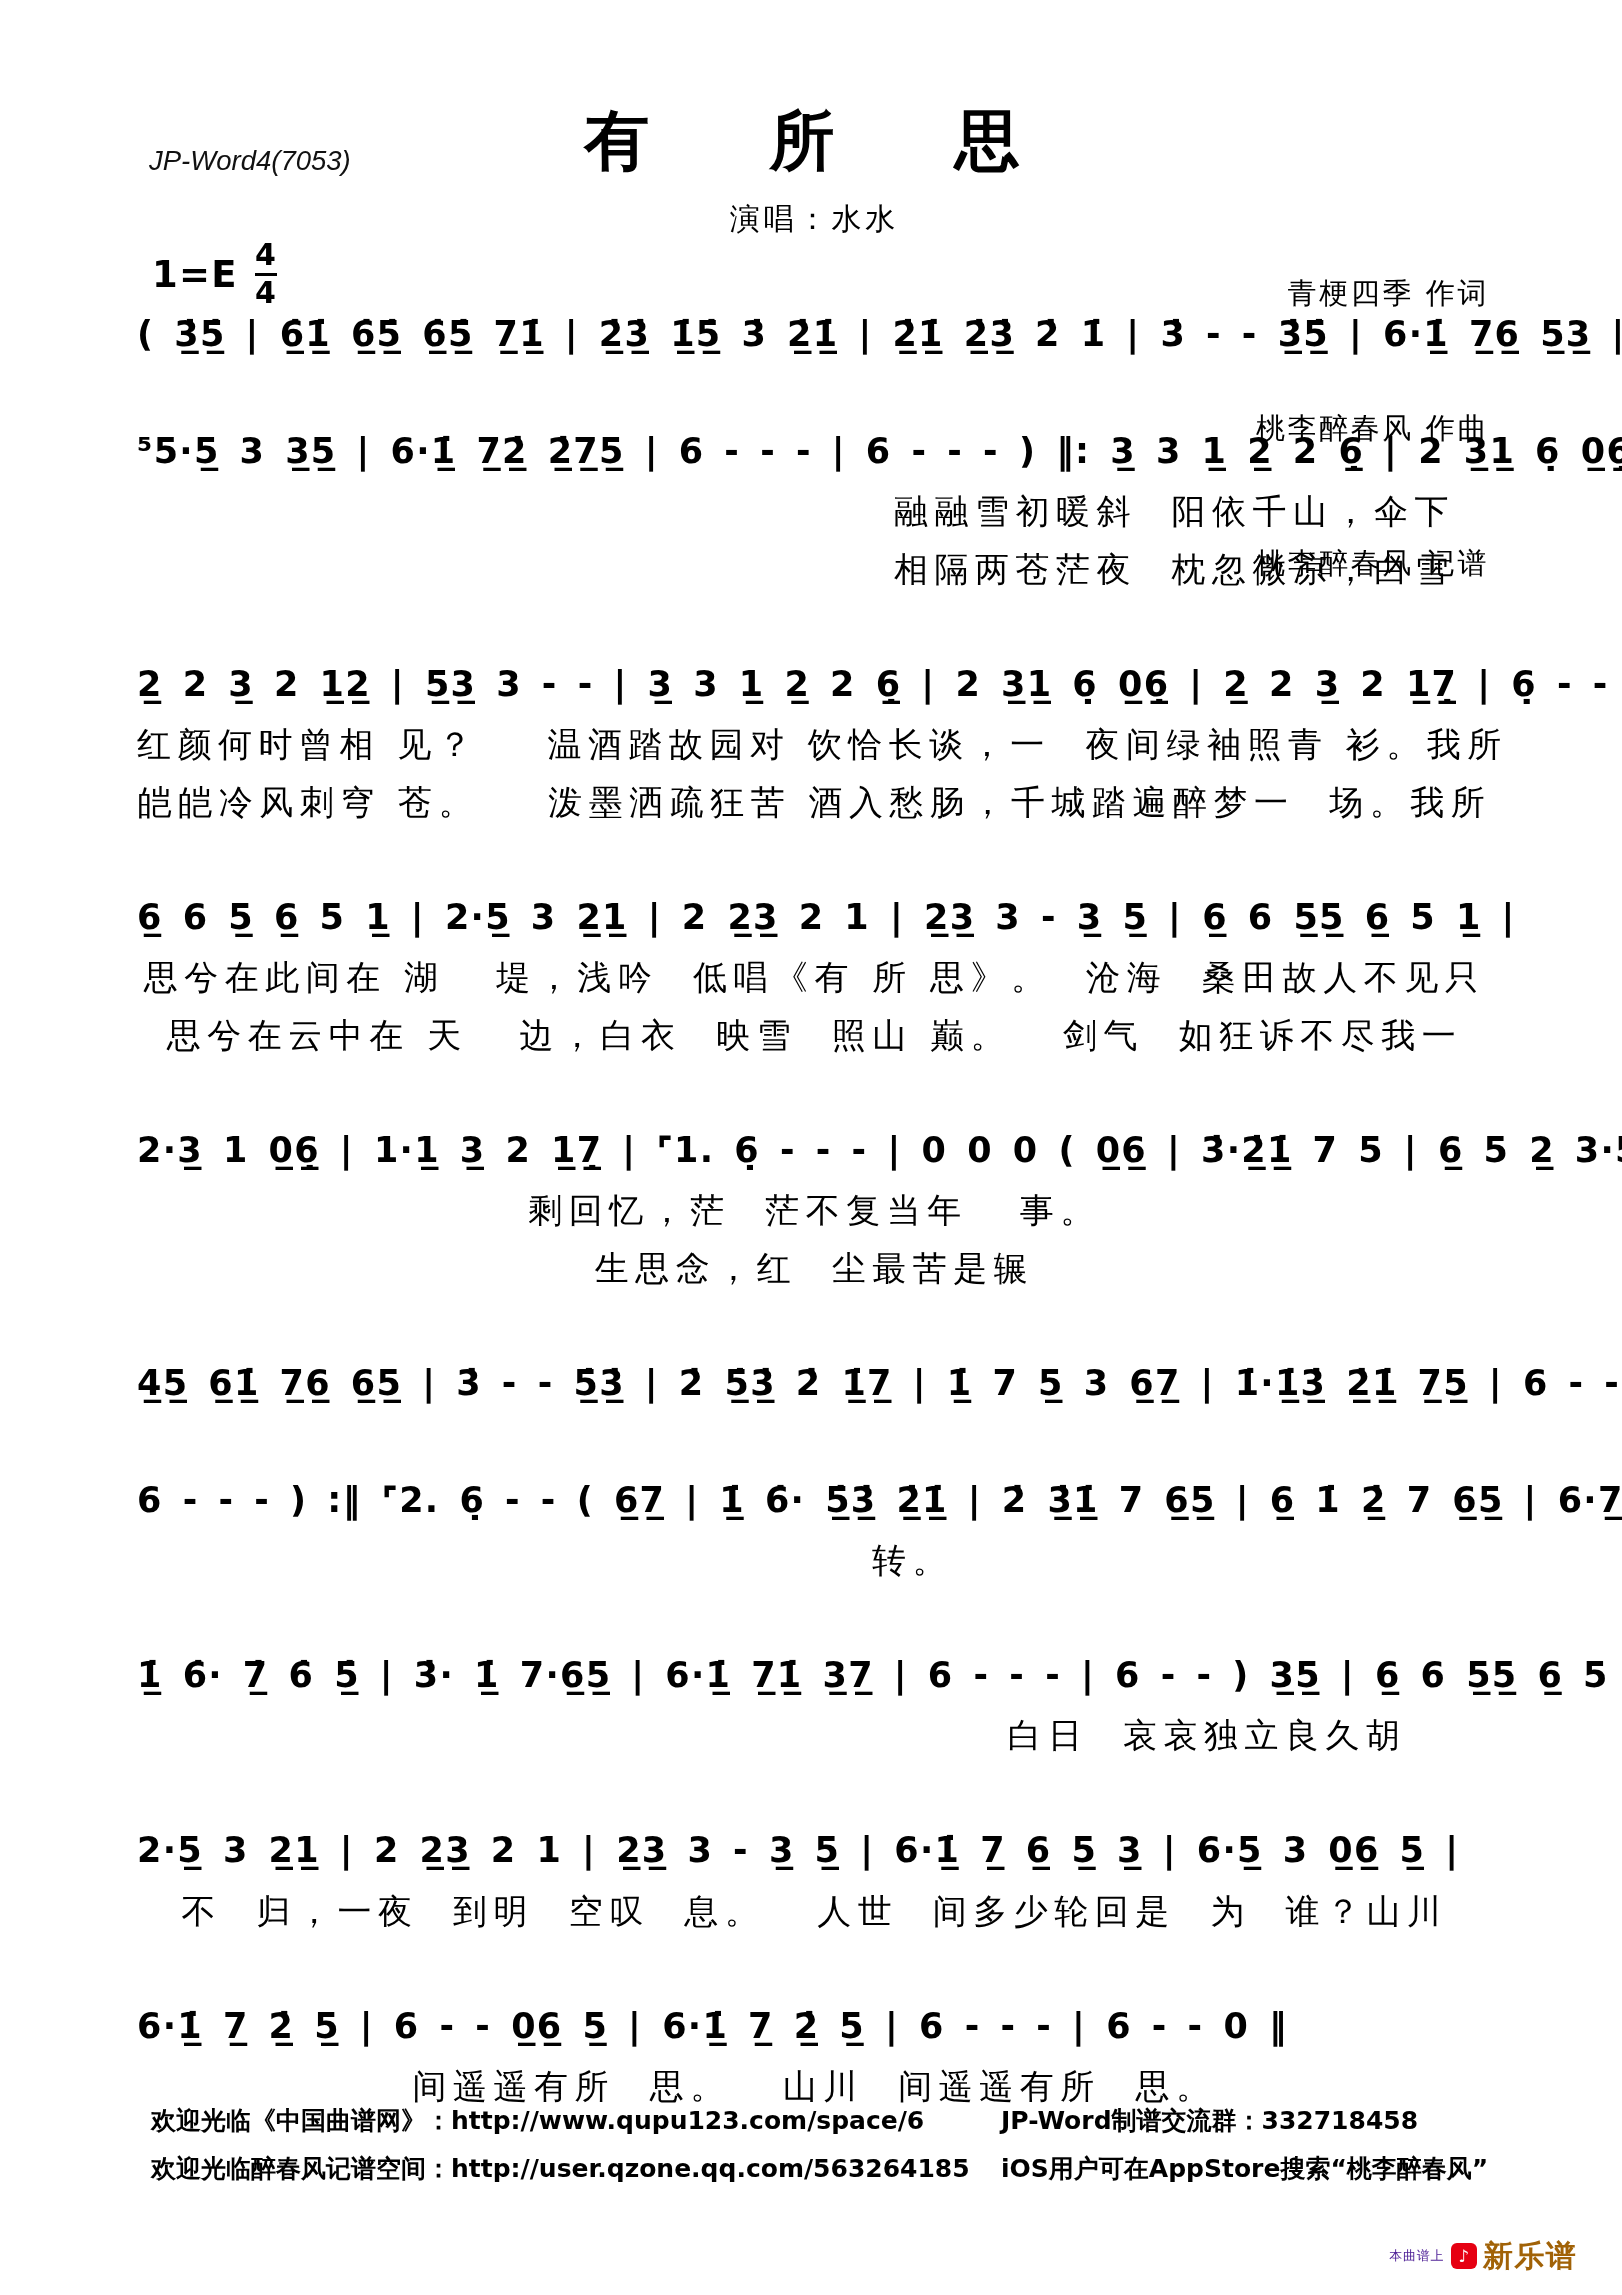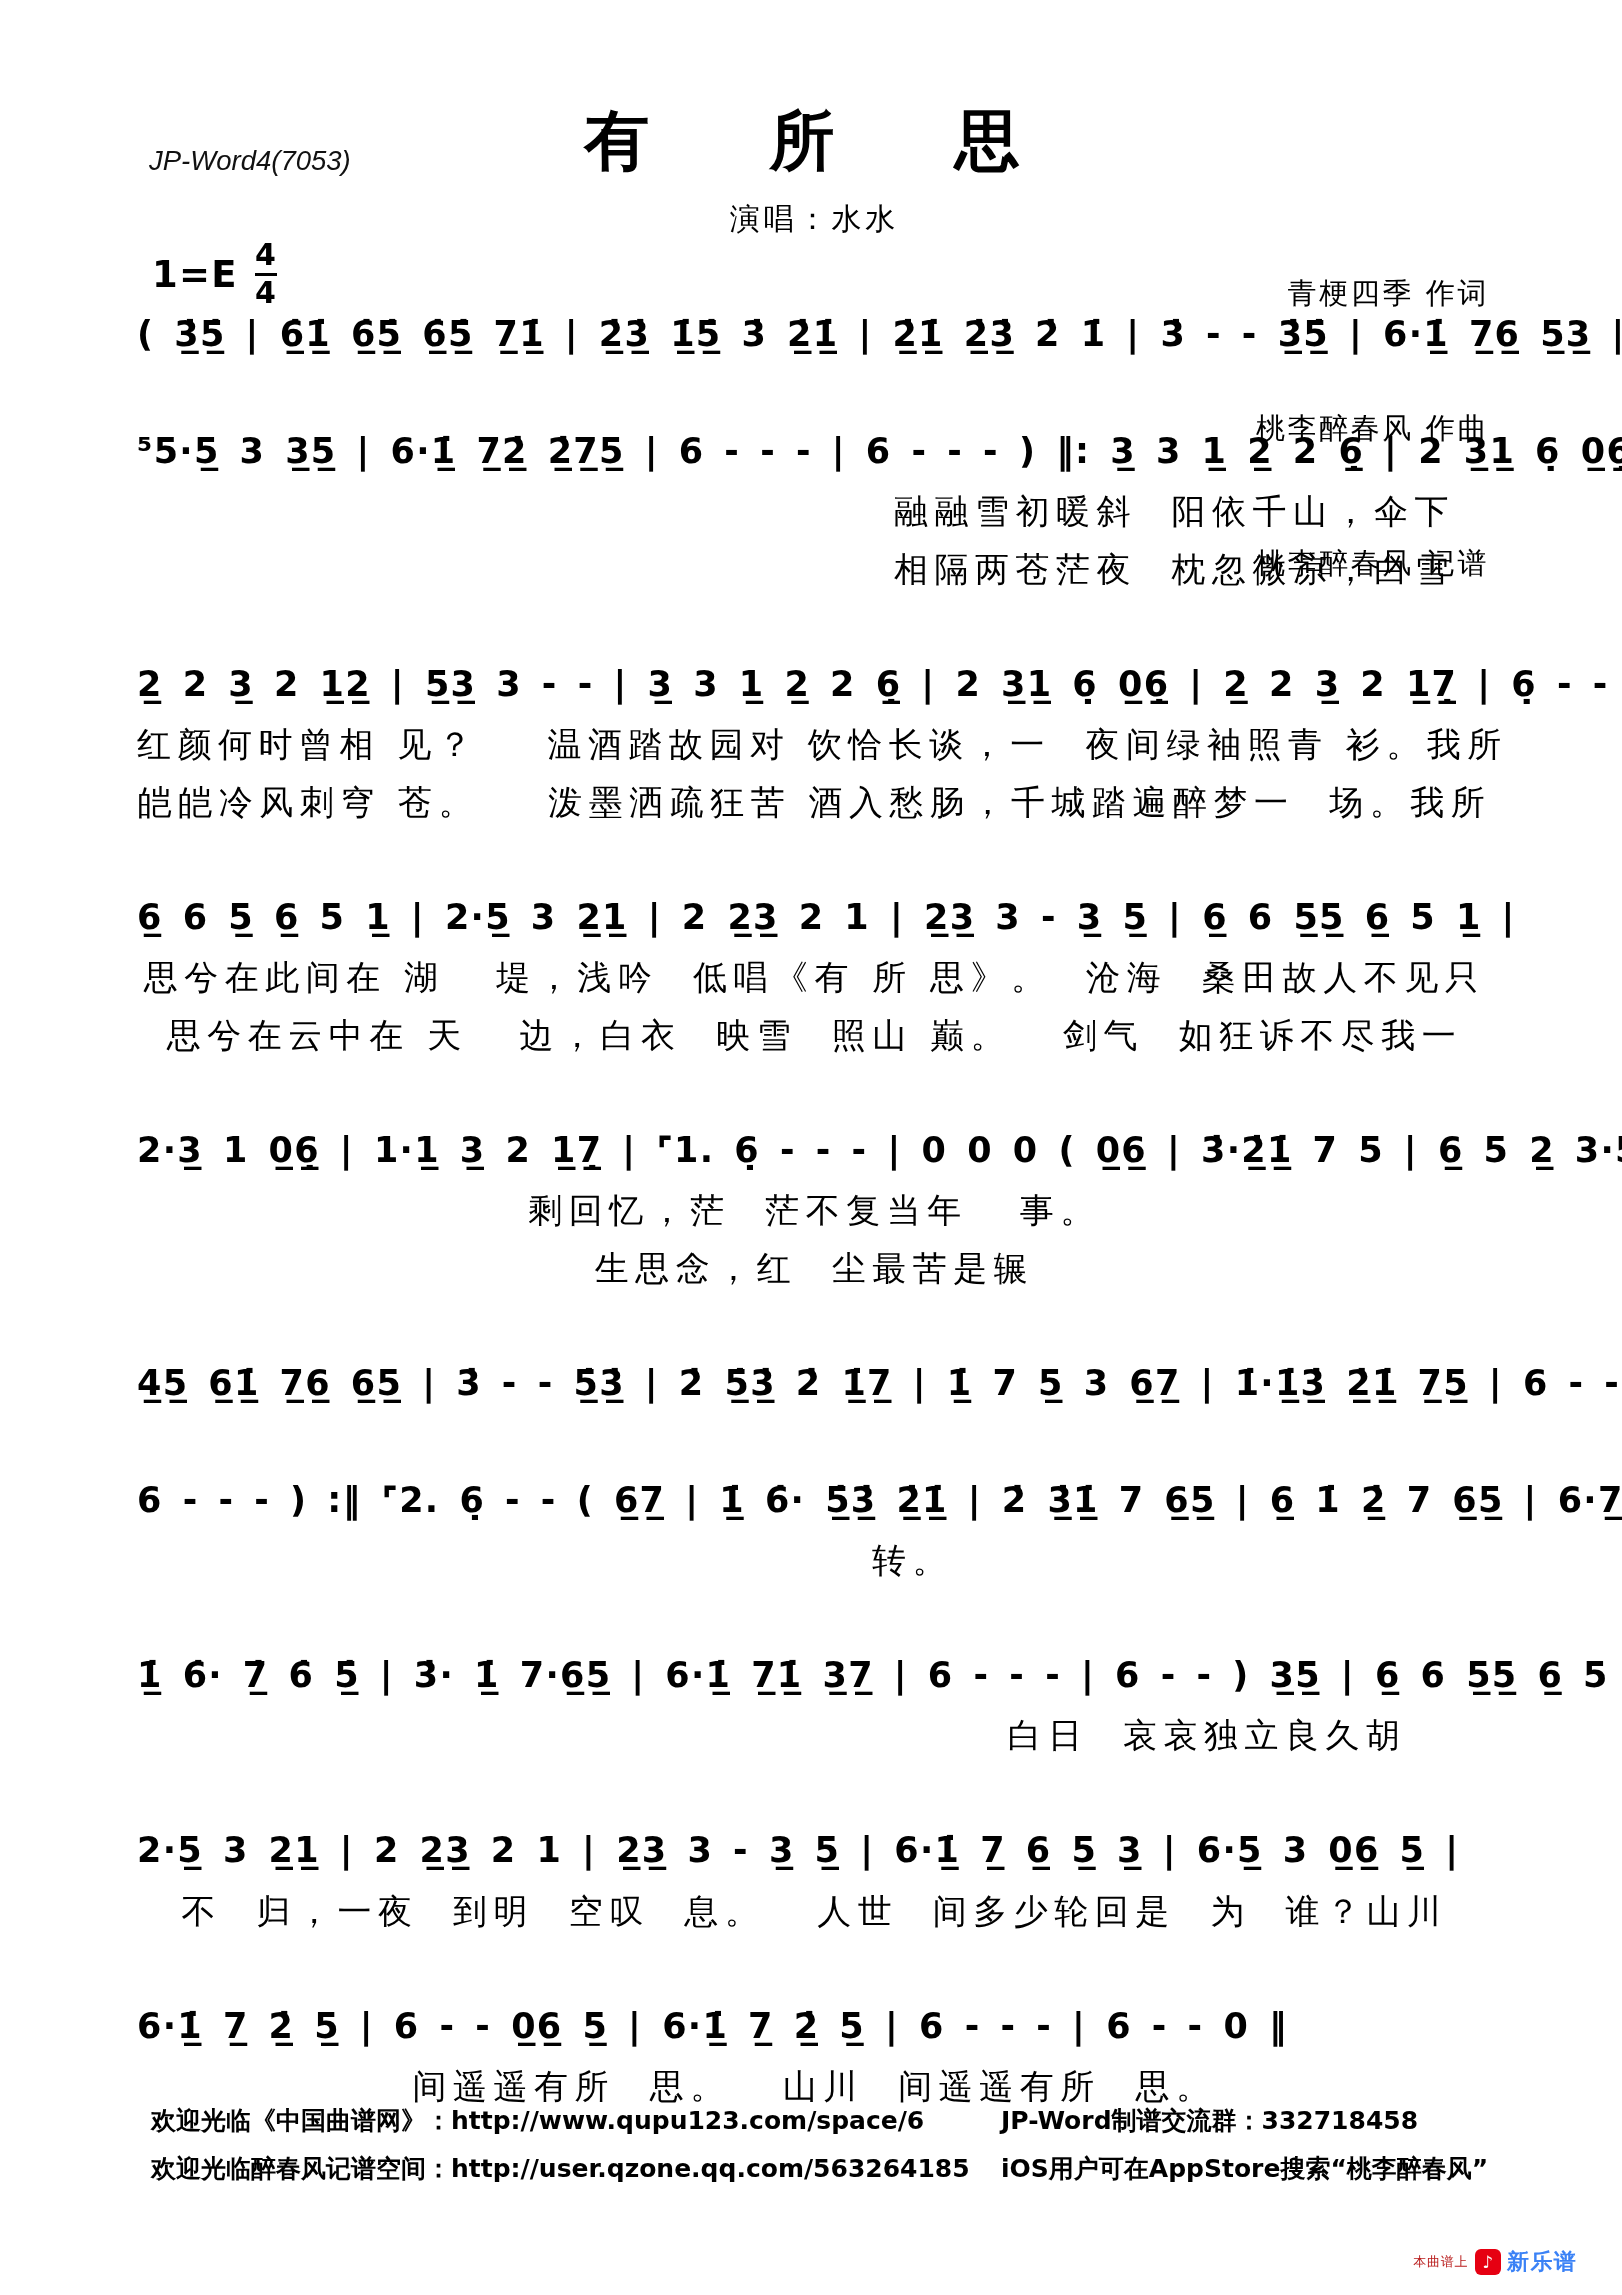--- a/index.html
+++ b/index.html
@@ -53,26 +53,26 @@
   .footer {
     position:absolute; left:151px; right:131px; top:2097px;
     display:grid; grid-template-columns:824px 1fr; column-gap:26px;
     font-size:25px; font-weight:600; line-height:1.9; white-space:pre;
   }
   .footer .col { display:flex; flex-direction:column; }
   .watermark {
     position:absolute; right:46px; bottom:18.3px;
     display:flex; align-items:center; gap:6.5px;
   }
-  .watermark .wm-prefix { font-size:13px; color:#b91c1c; letter-spacing:0.7px; }
+  .watermark .wm-prefix { font-size:13px; color:#4c1d95; letter-spacing:0.7px; }
   .wm-icon {
     width:26px; height:26px; background:#e60012; border-radius:5.9px;
     color:#fff; font-size:17px; display:flex; align-items:center; justify-content:center;
   }
-  .wm-brand { font-size:22px; font-weight:bold; color:#3b82f6; letter-spacing:1.3px; }
+  .wm-brand { font-size:30px; font-weight:bold; color:#a16207; letter-spacing:1.3px; }
 </style>
 </head>
 <body>
 
 <div class="sheet">
 
   <div class="doc-tag">JP-Word4(7053)</div>
 
   <div class="title">有  所  思</div>
   <div class="subtitle">演唱：水水</div>

